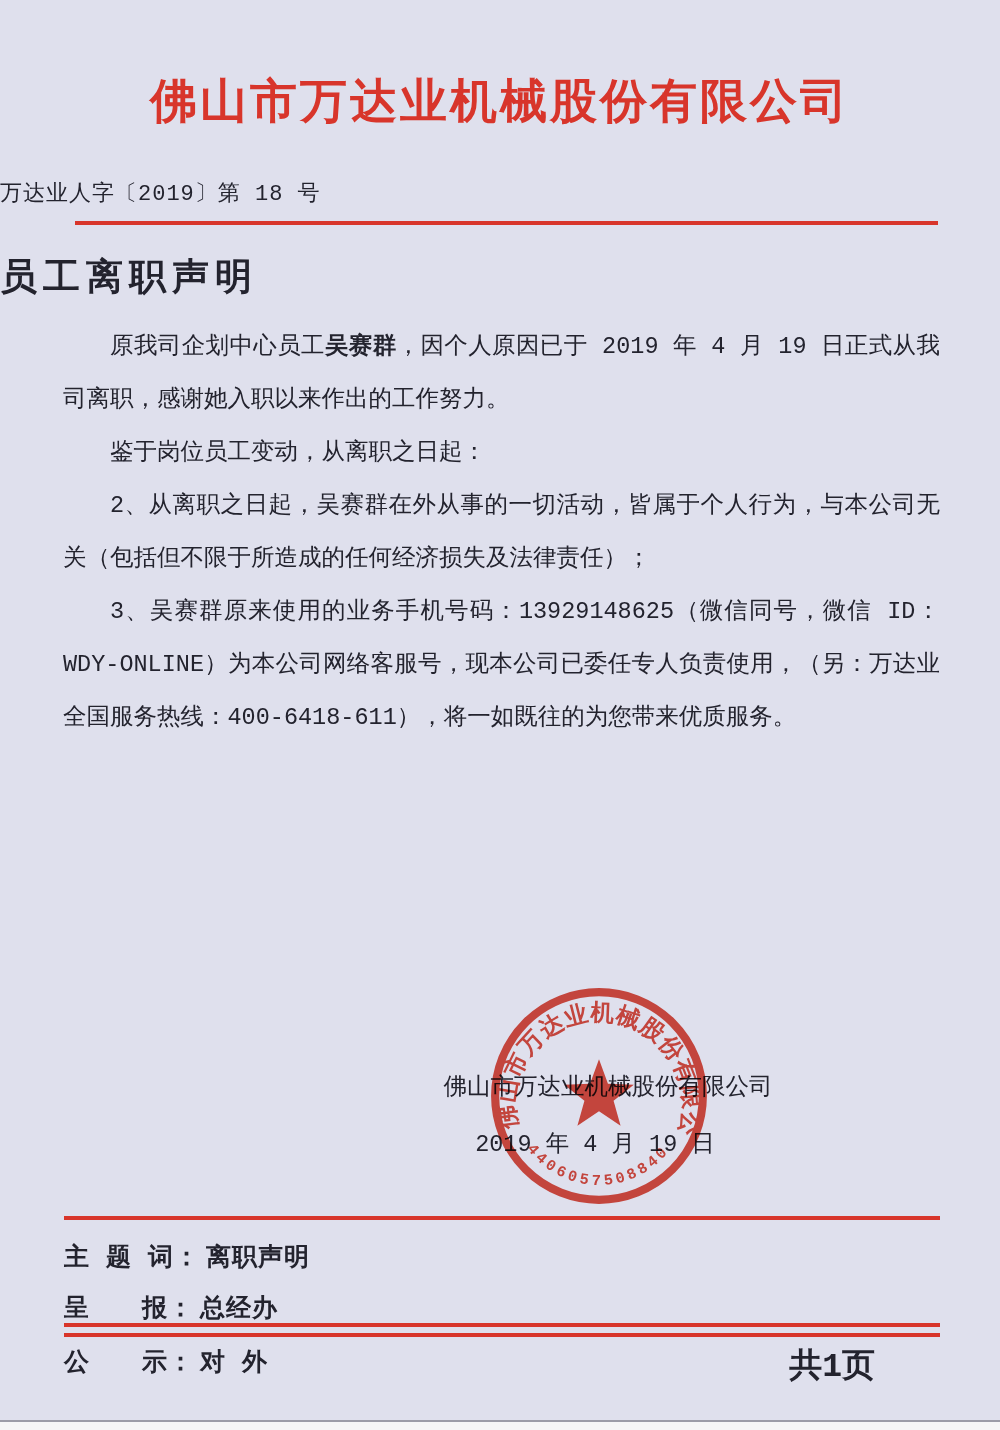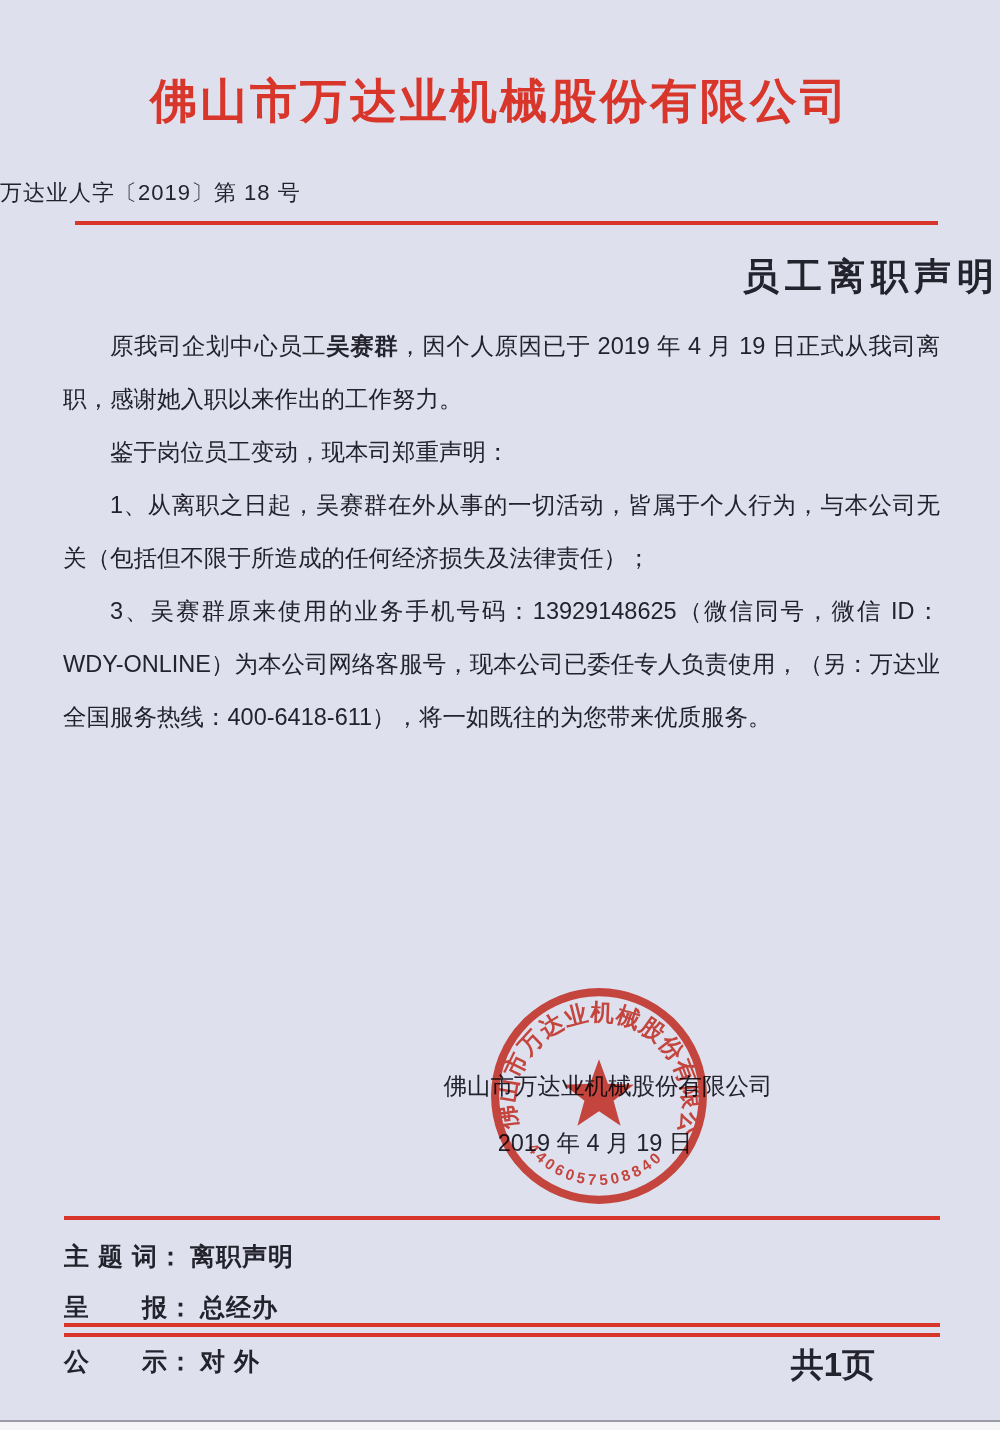--- a/index.html
+++ b/index.html
@@ -1,41 +1,41 @@
 <!DOCTYPE html>
 <html><head>
 <meta charset="utf-8">
 <style>
   html,body { margin:0; padding:0; background:#888; }
   .page {
     position:relative;
     width:1000px; height:1430px;
     margin:0 auto;
     background: var(--paper, #dfe0ed);
-    font-family: Liberation Sans, sans-serif;
+    font-family: Liberation Mono, monospace;
     color: var(--ink, #23232e);
     overflow:hidden;
   }
   .company-name {
     position:absolute; top:70px; left:0; width:100%;
     text-align:center;
     color: var(--accent, #d8352b);
     font-size:47px; font-weight:bold; letter-spacing:3px;
   }
   .doc-number {
     position:absolute; top:178px; left:0; width:100%;
     font-size:22px; letter-spacing:1px;
   }
   .red-rule {
     position:absolute; top:221px; left:75px; right:62px; height:4px;
     background: var(--accent, #d8352b);
   }
   .doc-title {
     position:absolute; top:252px; left:0; width:100%; margin:0;
-    text-align:right; font-size:37px; font-weight:bold; letter-spacing:6px;
+    text-align:left; font-size:37px; font-weight:bold; letter-spacing:6px;
   }
   .body-text {
     position:absolute; top:320px; left:63px; right:60px;
     font-size:23.5px; line-height:53px; text-align:justify;
   }
   .body-para { margin:0; text-indent:2em; }
   .body-para.space-before { margin-top:53px; }
   .bold-name { font-weight:bold; }
   .sign-company {
     position:absolute; top:1070px; left:408px; width:400px;
@@ -86,22 +86,22 @@
   <div class="company-name">佛山市万达业机械股份有限公司</div>
 
   <div class="doc-number">万达业人字〔2019〕第 18 号</div>
 
   <div class="red-rule"></div>
 
   <h1 class="doc-title">员工离职声明</h1>
 
   <div class="body-text" id="body-container">
       <p class="body-para"><span>原我司企划中心员工</span><span class="bold-name">吴赛群</span><span>，因个人原因已于 2019 年 4 月 19 日正式从我司离职，感谢她入职以来作出的工作努力。</span></p>
-      <p class="body-para"><span>鉴于岗位员工变动，现本司郑重声明：</span></p>
-      <p class="body-para"><span>1、从离职之日起，吴赛群在外从事的一切活动，皆属于个人行为，与本公司无关（包括但不限于所造成的任何经济损失及法律责任）；</span></p>
+      <p class="body-para"><span>鉴于岗位员工变动，从离职之日起：</span></p>
+      <p class="body-para"><span>2、从离职之日起，吴赛群在外从事的一切活动，皆属于个人行为，与本公司无关（包括但不限于所造成的任何经济损失及法律责任）；</span></p>
       <p class="body-para"><span>3、吴赛群原来使用的业务手机号码：13929148625（微信同号，微信 ID：WDY-ONLINE）为本公司网络客服号，现本公司已委任专人负责使用，（另：万达业全国服务热线：400-6418-611），将一如既往的为您带来优质服务。</span></p>
     </div>
 
   <div class="sign-company">佛山市万达业机械股份有限公司</div>
   <div class="sign-date">2019 年 4 月 19 日</div>
 
   <svg class="seal" viewBox="0 0 220 220" aria-hidden="true">
     <circle class="ring" cx="110" cy="110" r="102" fill="none" stroke-width="8"></circle>
     <path id="sealArcTop" d="M 30 141 A 83 83 0 1 1 190 141" fill="none"></path>
     <path id="sealArcBottom" d="M 38 160 A 88 88 0 0 0 182 160" fill="none"></path>

